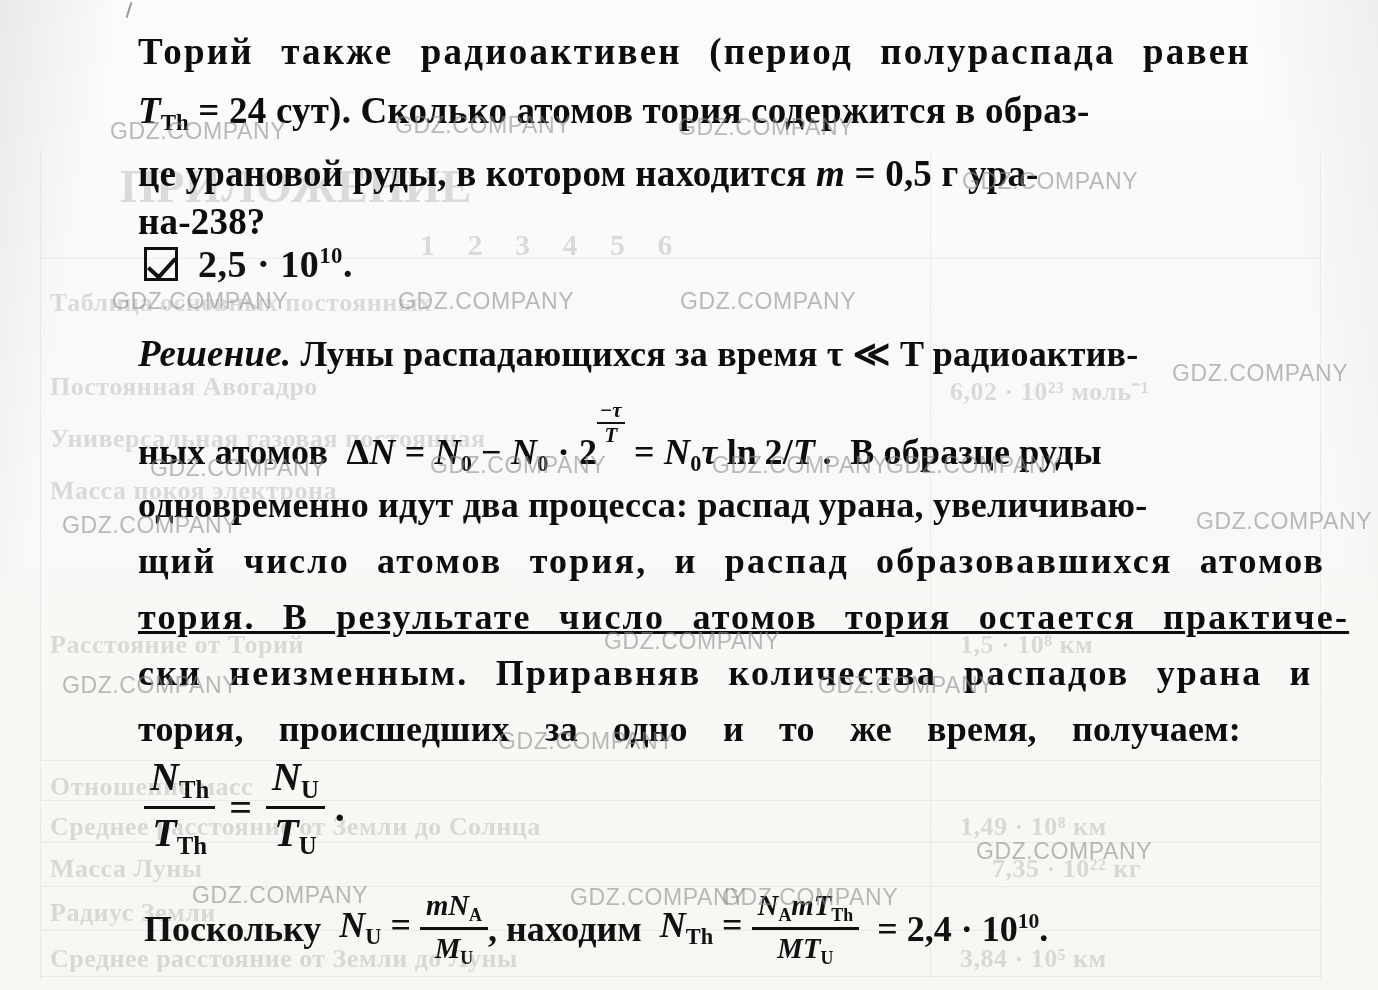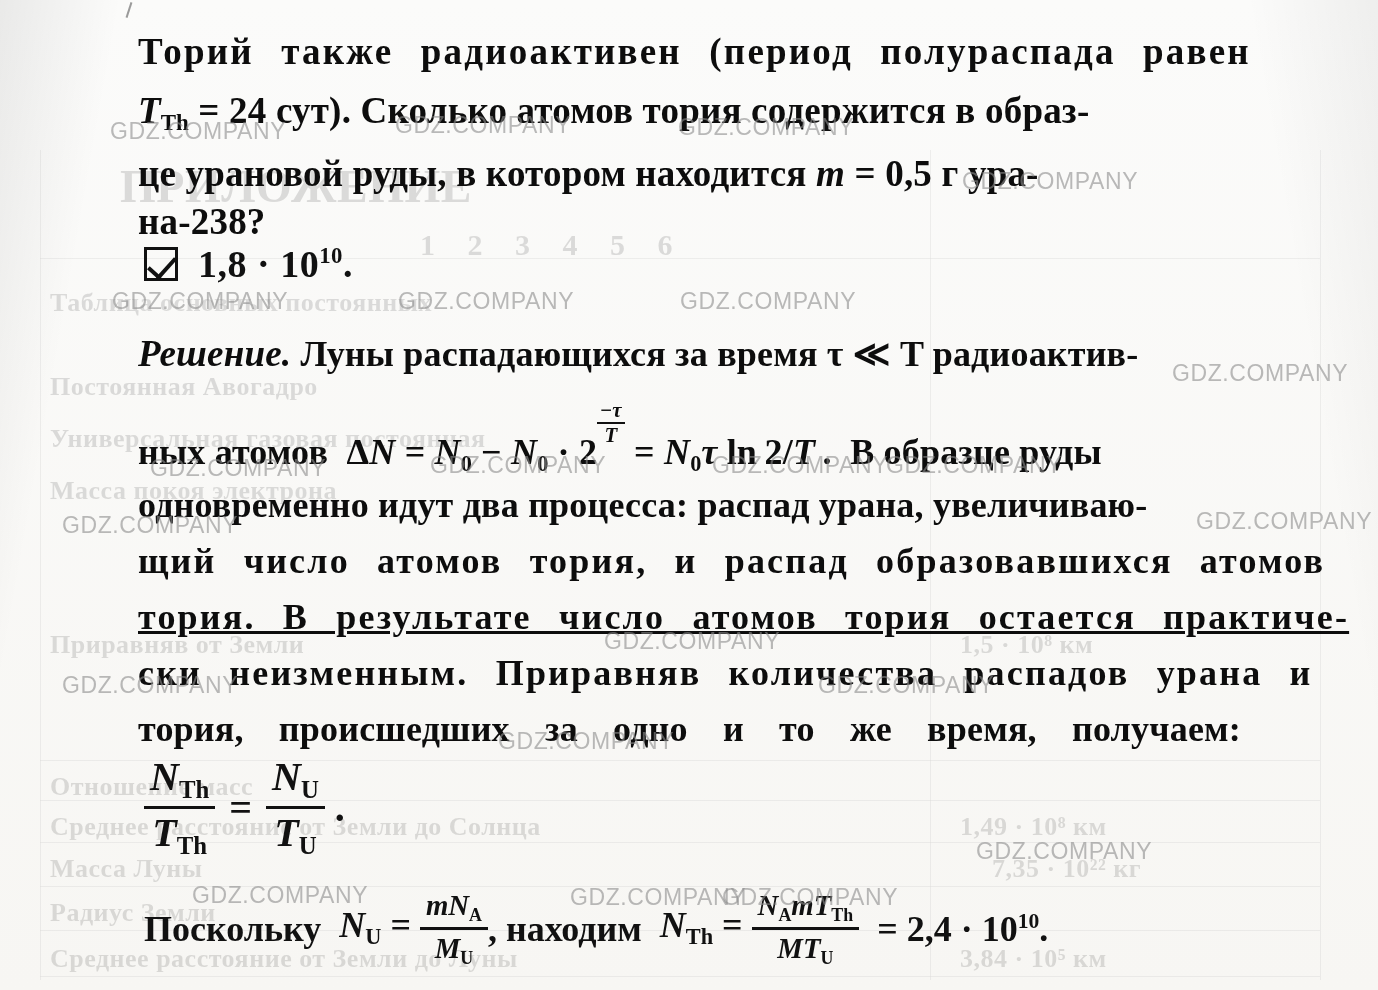--- a/index.html
+++ b/index.html
@@ -218,26 +218,27 @@
 <body>
 
 <div id="page">
 
   <div class="ghost-layer">
     <div class="ghost-line" style="left:120px; top:160px; font-size:46px;">ПРИЛОЖЕНИЕ</div>
     <div class="ghost-line" style="left:50px; top:288px; font-size:26px;">Таблица основных постоянных</div>
     <div class="ghost-line" style="left:50px; top:372px; font-size:26px;">Постоянная Авогадро</div>
     <div class="ghost-line" style="left:50px; top:424px; font-size:26px;">Универсальная газовая постоянная</div>
     <div class="ghost-line" style="left:50px; top:476px; font-size:26px;">Масса покоя электрона</div>
-    <div class="ghost-line" style="left:50px; top:630px; font-size:26px;">Приравняв от Земли</div>
+    <div class="ghost-line" style="left:50px; top:630px; font-size:26px;">Расстояние от Торий</div>
     <div class="ghost-line" style="left:50px; top:772px; font-size:26px;">Отношение масс</div>
     <div class="ghost-line" style="left:50px; top:812px; font-size:26px;">Среднее расстояние от Земли до Солнца</div>
     <div class="ghost-line" style="left:50px; top:854px; font-size:26px;">Масса Луны</div>
     <div class="ghost-line" style="left:50px; top:898px; font-size:26px;">Радиус Земли</div>
     <div class="ghost-line" style="left:50px; top:944px; font-size:26px;">Среднее расстояние от Земли до Луны</div>
+    <div class="ghost-line" style="left:950px; top:372px; font-size:26px;">6,02 · 10²³ моль⁻¹</div>
     <div class="ghost-line" style="left:960px; top:630px; font-size:26px;">1,5 · 10⁸ км</div>
     <div class="ghost-line" style="left:960px; top:812px; font-size:26px;">1,49 · 10⁸ км</div>
     <div class="ghost-line" style="left:960px; top:854px; font-size:26px;margin-left:32px;">7,35 · 10²² кг</div>
     <div class="ghost-line" style="left:960px; top:944px; font-size:26px;">3,84 · 10⁵ км</div>
     <div class="ghost-line" style="left:420px; top:228px; font-size:30px;">1&nbsp;&nbsp;&nbsp;&nbsp;2&nbsp;&nbsp;&nbsp;&nbsp;3&nbsp;&nbsp;&nbsp;&nbsp;4&nbsp;&nbsp;&nbsp;&nbsp;5&nbsp;&nbsp;&nbsp;&nbsp;6</div>
     <div class="ghost-vline" style="left:40px; top:150px; height:830px;"></div>
     <div class="ghost-vline" style="left:930px; top:150px; height:830px;"></div>
     <div class="ghost-vline" style="left:1320px; top:150px; height:830px;"></div>
     <div class="ghost-hline" style="left:40px; top:258px; width:1280px;"></div>
     <div class="ghost-hline" style="left:40px; top:760px; width:1280px;"></div>
@@ -259,21 +260,21 @@
     </div>
 
     <div class="ln" style="left:6px; top:130px; font-size:37px;margin-top:8px;">
       <span>це урановой руды, в котором находится</span>&nbsp;<i class="mi">m</i>&nbsp;<span>= 0,5 г ура-</span>
     </div>
 
     <div class="ln" style="left:6px; top:186px; font-size:37px;">на-238?</div>
 
     <div class="answer-row">
       <span class="checkbox"></span>
-      <span class="answer-text"><span>1,8 · 10</span><span class="sup">10</span><span>.</span></span>
+      <span class="answer-text"><span>2,5 · 10</span><span class="sup">10</span><span>.</span></span>
     </div>
 
     <div class="ln" style="left:6px; top:318px; font-size:36px;">
       <i class="mi" style="font-size:37px;">Решение.</i>&nbsp;<span>Луны распадающихся за время τ ≪ T радиоактив-</span>
     </div>
 
     <div class="ln" style="left:6px; top:388px; font-size:36px;">
       <span>ных атомов</span>&nbsp;
       <span>
         Δ<i class="mi">N</i> = <i class="mi">N<span class="sub">0</span></i> − <i class="mi">N<span class="sub">0</span></i> · 2<span class="powfrac"><span class="num">−<i class="mi">τ</i></span><span class="bar"></span><span class="den"><i class="mi">T</i></span></span> = <i class="mi">N<span class="sub">0</span></i><i class="mi">τ</i>&nbsp;ln 2/<i class="mi">T</i> .

